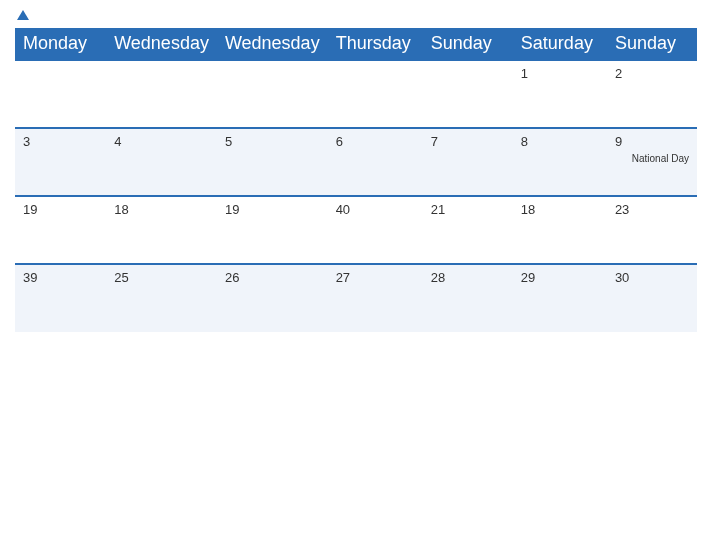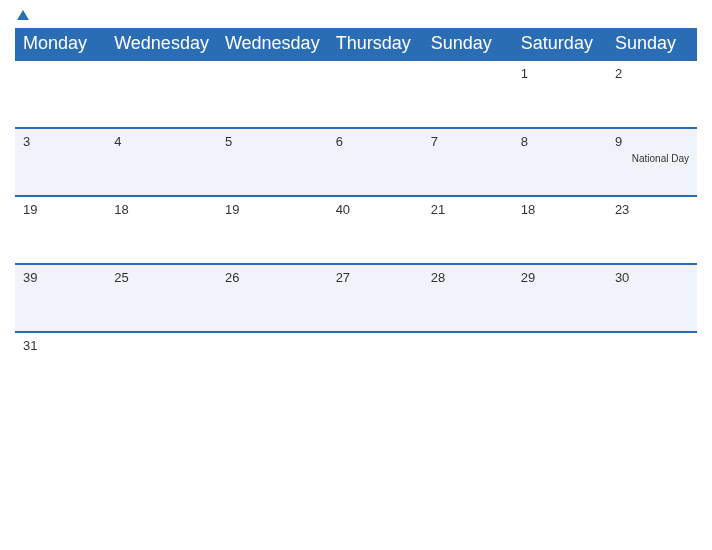--- a/index.html
+++ b/index.html
@@ -209,26 +209,15 @@
           <td>
             <span class="day-num">28</span>
           </td>
           <td>
             <span class="day-num">29</span>
           </td>
           <td>
             <span class="day-num">30</span>
           </td>
         </tr>
-        <tr>
-          <td>
-            <span class="day-num">31</span>
-          </td>
-          <td></td>
-          <td></td>
-          <td></td>
-          <td></td>
-          <td></td>
-          <td></td>
-        </tr>
       </tbody>
   </table>
 </div>
 
 </body></html>

